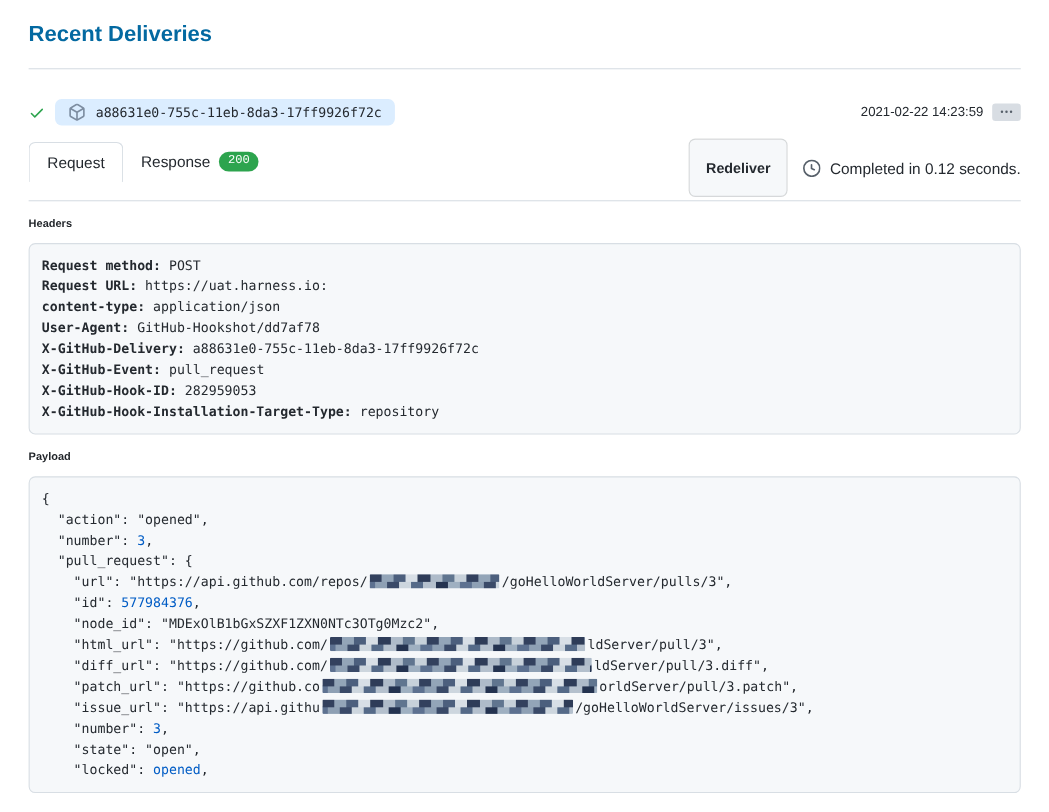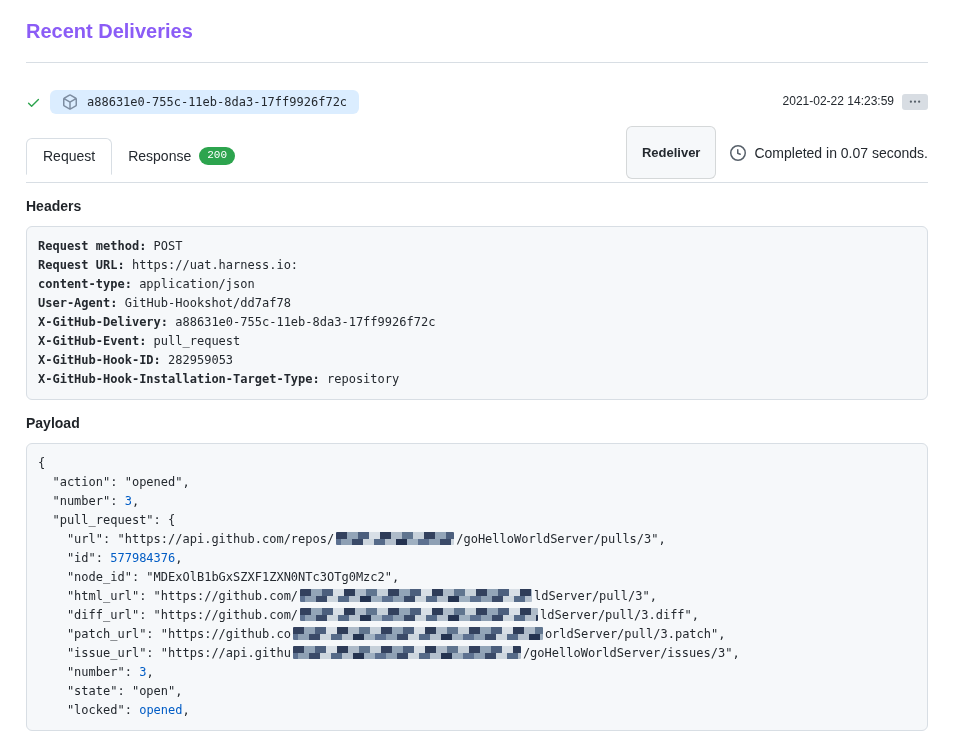--- a/index.html
+++ b/index.html
@@ -6,50 +6,50 @@
     --text:#24292f; --muted:#57606a; --border:#d8dee4; --codebg:#f6f8fa;
     --pill-blue:#dbedff; --num-blue:#005cc5; --green:#2da44e; --kebab-bg:#d8dde3;
   }
   *{box-sizing:border-box}
   html,body{margin:0;padding:0}
   body{
     width:954px;height:738px;overflow:hidden;background:#fff;color:var(--text);
     font-family:"Liberation Sans",sans-serif;
   }
   .wrap{padding:20px 26px 0}
-  .page-title{font-size:20px;font-weight:600;margin:0 0 19px;color:#8b5cf6}
+  .page-title{font-size:20px;font-weight:600;margin:0 0 19px;color:#0369a1}
   .rule{border:0;border-top:1px solid var(--border);margin:0}
 
   
   .delivery-row{display:flex;align-items:center;height:24px;margin-top:27px}
   .check{display:flex;margin-right:9px}
   .pill{display:inline-flex;align-items:center;gap:9px;background:var(--pill-blue);
     border:0;border-radius:6px;padding:0 12px;height:24px;cursor:pointer}
   .pill code{font-family:"DejaVu Sans Mono",monospace;font-size:12px;color:var(--text)}
   .row-right{margin-left:auto;display:flex;align-items:flex-start;gap:8px}
   .ts{font-size:12px;color:var(--text)}
   .kebab{width:26px;height:16px;border:0;border-radius:3px;background:var(--kebab-bg);
     display:flex;align-items:center;justify-content:center;cursor:pointer;padding:0}
 
   
-  .tabnav{display:flex;align-items:center;border-bottom:1px solid var(--border);margin-top:15px}
+  .tabnav{display:flex;align-items:flex-start;border-bottom:1px solid var(--border);margin-top:15px}
   .tab{display:flex;align-items:center;height:36px;padding:0 16px;font-size:14px;cursor:pointer;gap:8px}
   .tab.active{height:37px;margin-bottom:-1px;background:#fff;border:1px solid var(--border);
     border-bottom-color:#fff;border-radius:6px 6px 0 0}
   .status-badge{display:inline-block;background:var(--green);color:#fff;
     font-family:Liberation Mono, monospace;font-size:11px;line-height:1;
     padding:3px 8px 4px;border-radius:2em}
   .tabnav-right{margin-left:auto;display:flex;align-items:center;gap:14px;align-self:center;position:relative;top:-3px}
   .btn{font-family:"Liberation Sans",sans-serif;font-size:13px;font-weight:600;color:var(--text);
     background:var(--codebg);border:1px solid rgba(27,31,36,.15);border-radius:6px;
     padding:18px 15px;cursor:pointer}
   .done{display:flex;align-items:center;gap:8px;font-size:14px;color:var(--text)}
 
   
-  .section-title{font-size:14px;font-weight:700;margin:15px 0 0;color:#1f2328}
+  .section-title{font-size:10px;font-weight:700;margin:15px 0 0;color:#1f2328}
   .codebox{background:var(--codebg);border:1px solid var(--border);border-radius:6px;
     padding:10px 11px;margin-top:12px;font-family:"DejaVu Sans Mono",monospace;
     font-size:12px;line-height:19px;color:var(--text)}
   #headers-box{margin-bottom:0}
   .code-line{white-space:pre}
   .hk{font-weight:700}
   .tok-num,.tok-bool{color:var(--num-blue)}
   .redact{
     display:inline-block;height:13px;vertical-align:-2px;margin:0 2px;border-radius:1px;
     background-image:
@@ -103,21 +103,21 @@
       <span class="status-badge">200</span>
     </div>
     <div class="tabnav-right">
       <button class="btn">Redeliver</button>
       <span class="done">
         <span style="display:flex">
           <svg width="16" height="16" viewBox="0 0 16 16" fill="#57606a">
               <path d="M8 0a8 8 0 1 1 0 16A8 8 0 0 1 8 0ZM1.5 8a6.5 6.5 0 1 0 13 0 6.5 6.5 0 0 0-13 0Zm7-3.25v2.992l2.028.812a.75.75 0 0 1-.557 1.392l-2.5-1A.751.751 0 0 1 7 8.25v-3.5a.75.75 0 0 1 1.5 0Z"></path>
             </svg>
         </span>
-        <span>Completed in 0.07 seconds.</span>
+        <span>Completed in 0.12 seconds.</span>
       </span>
     </div>
   </div>
 
   <h3 class="section-title">Headers</h3>
   <div class="codebox" id="headers-box">
       <div class="code-line"><span class="hk">Request method:</span> POST</div>
       <div class="code-line"><span class="hk">Request URL:</span> https://uat.harness.io:</div>
       <div class="code-line"><span class="hk">content-type:</span> application/json</div>
       <div class="code-line"><span class="hk">User-Agent:</span> GitHub-Hookshot/dd7af78</div>

